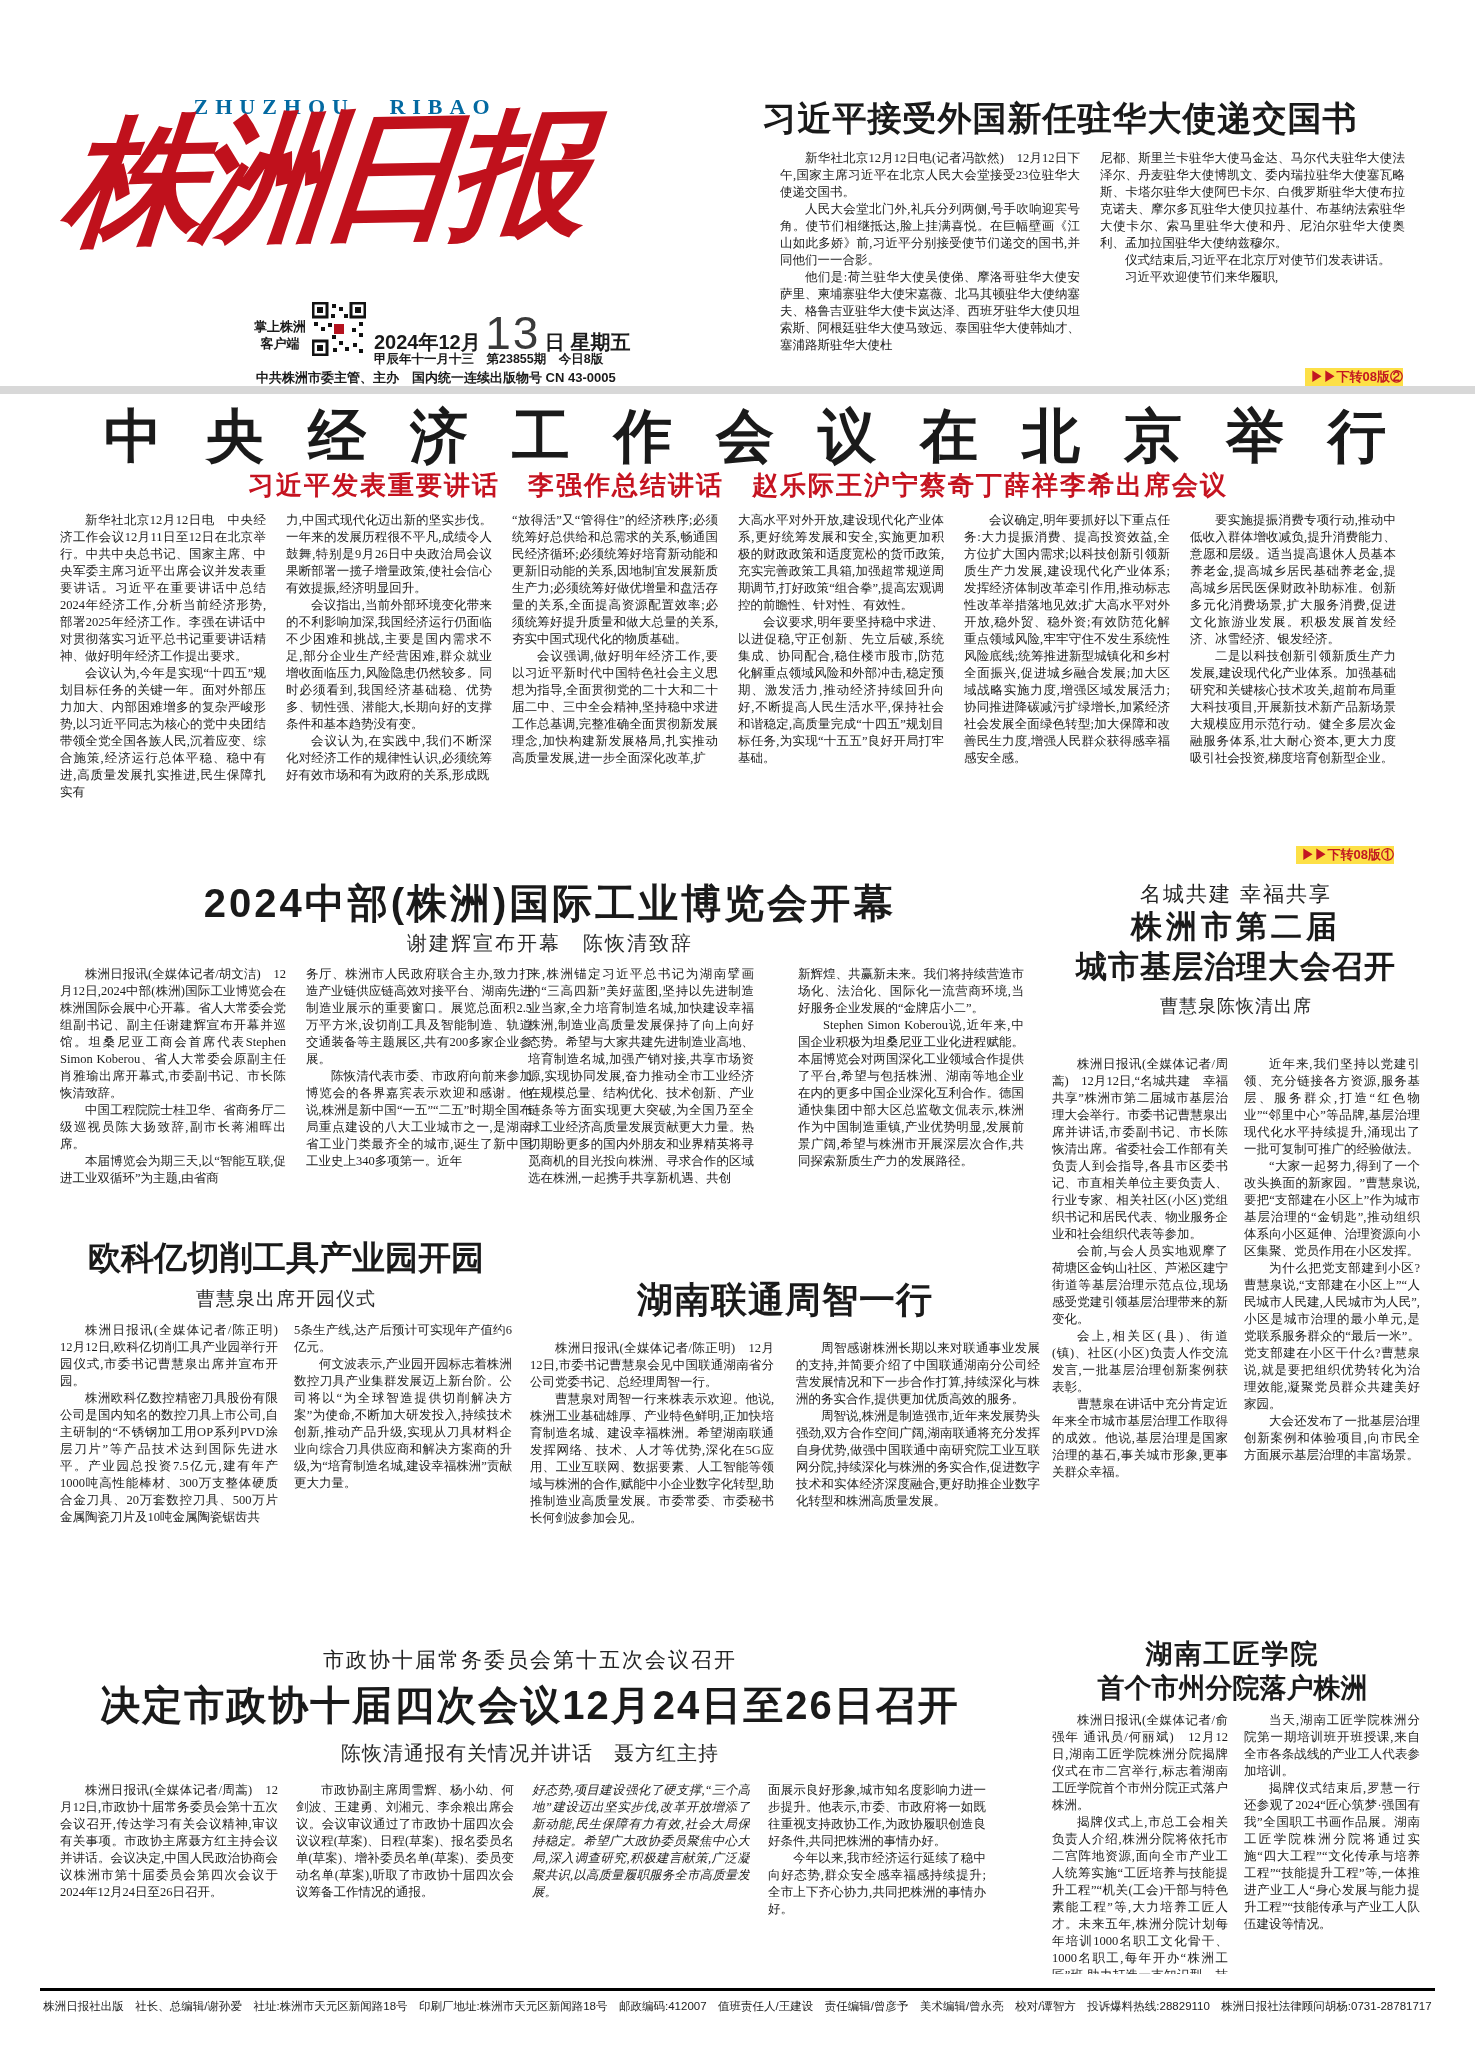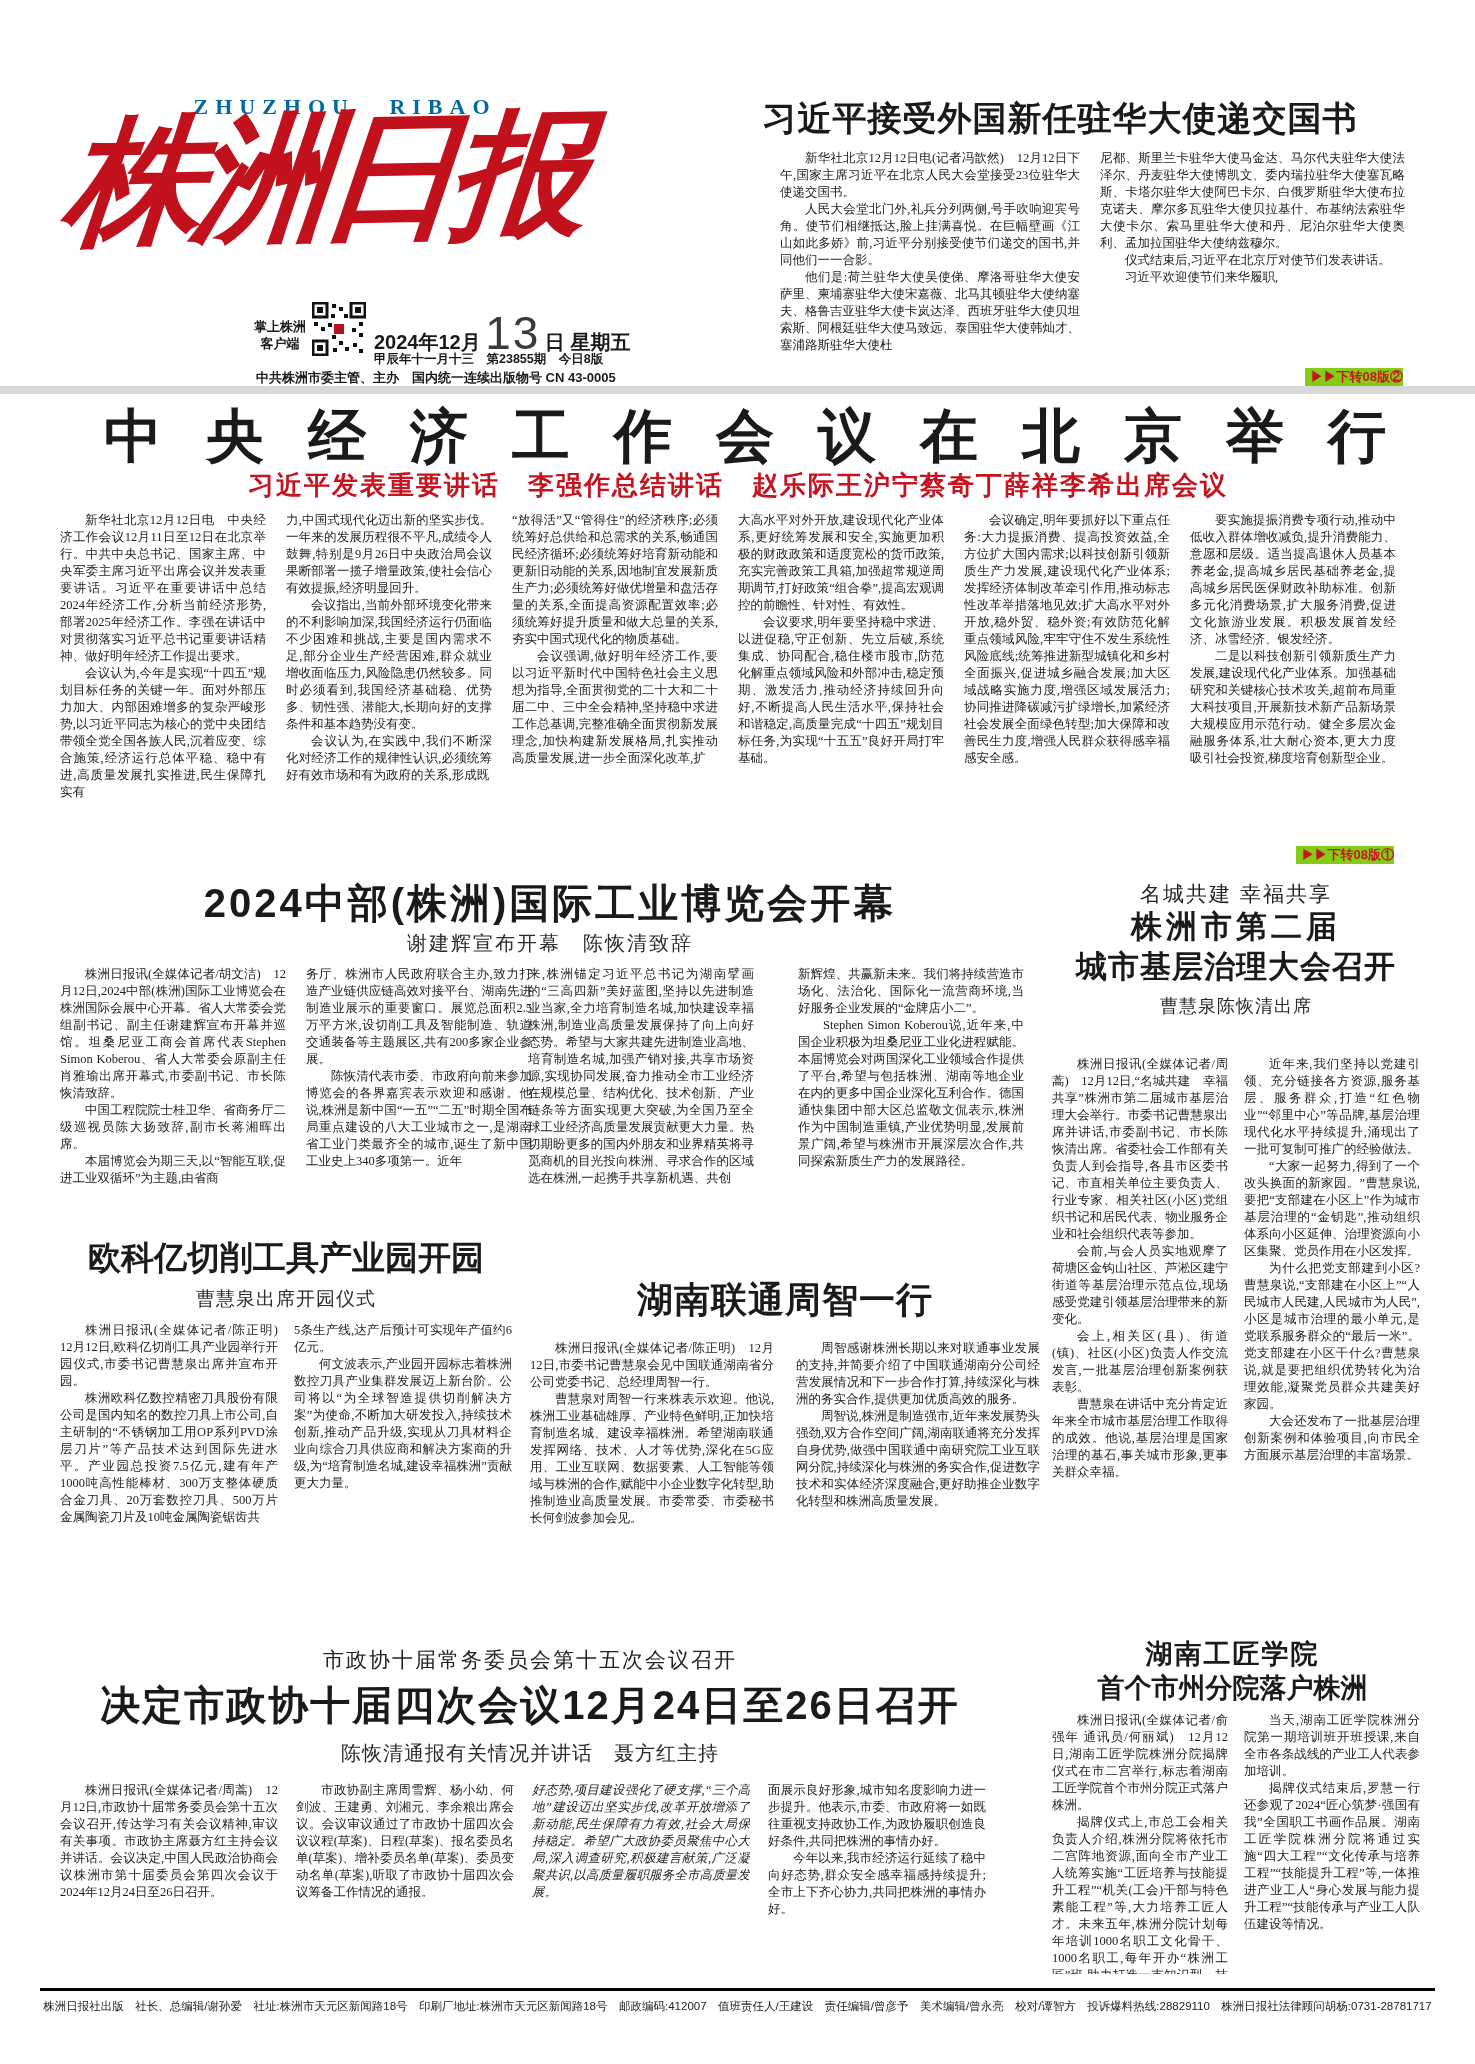--- a/index.html
+++ b/index.html
@@ -22,21 +22,21 @@
   #lunar-line{left:374px;top:351px;width:260px;font-size:12.5px;font-weight:bold;white-space:nowrap;}
   #admin-line{left:256px;top:369px;width:420px;font-size:13px;font-weight:bold;white-space:nowrap;}
   #header-divider{left:0;top:386px;width:1475px;height:8px;background:#d8d8d8;}
 
   
   .col{overflow:hidden;}
   .col p{margin:0;text-indent:2em;text-align:justify;font-size:12.5px;line-height:17px;
          color:#1c1c1c;font-family:"Liberation Serif",serif;}
   .col[data-cont] p:first-child{text-indent:0;}
   .jump{position:absolute;right:2px;bottom:0;color:#c21722;font-weight:bold;font-size:13px;
-        background:#84cc16;padding-left:6px;font-family:"Liberation Sans",sans-serif;}
+        background:#fde047;padding-left:6px;font-family:"Liberation Sans",sans-serif;}
 
   
   #cred-headline{left:700px;top:96px;width:720px;font-size:34px;font-weight:900;letter-spacing:1px;}
   #cred-col1{left:780px;top:150px;width:300px;height:236px;}
   #cred-col2{left:1100px;top:150px;width:305px;height:236px;}
 
   
   #lead-headline{left:60px;top:398px;width:1356px;font-size:58px;font-weight:900;
       letter-spacing:44px;text-indent:44px;white-space:nowrap;}
   #lead-sub{left:60px;top:468px;width:1356px;font-size:26px;font-weight:bold;color:#c51320;letter-spacing:2px;}

